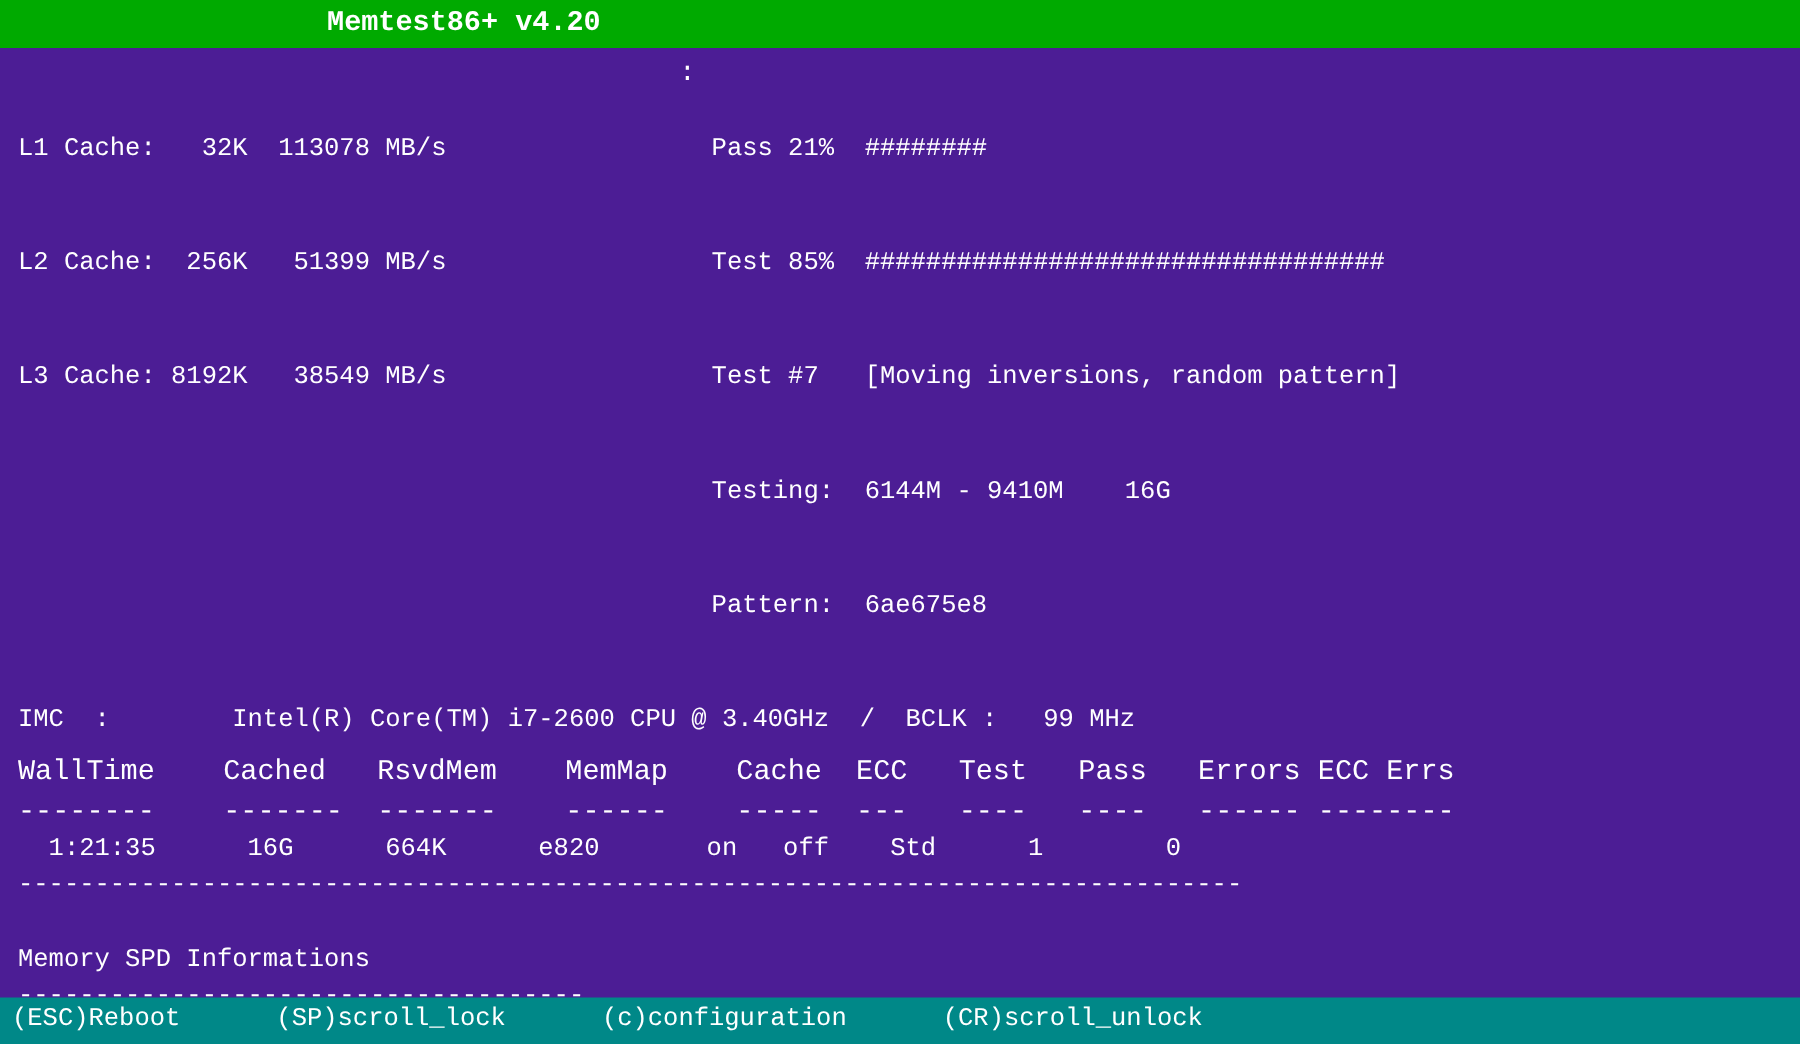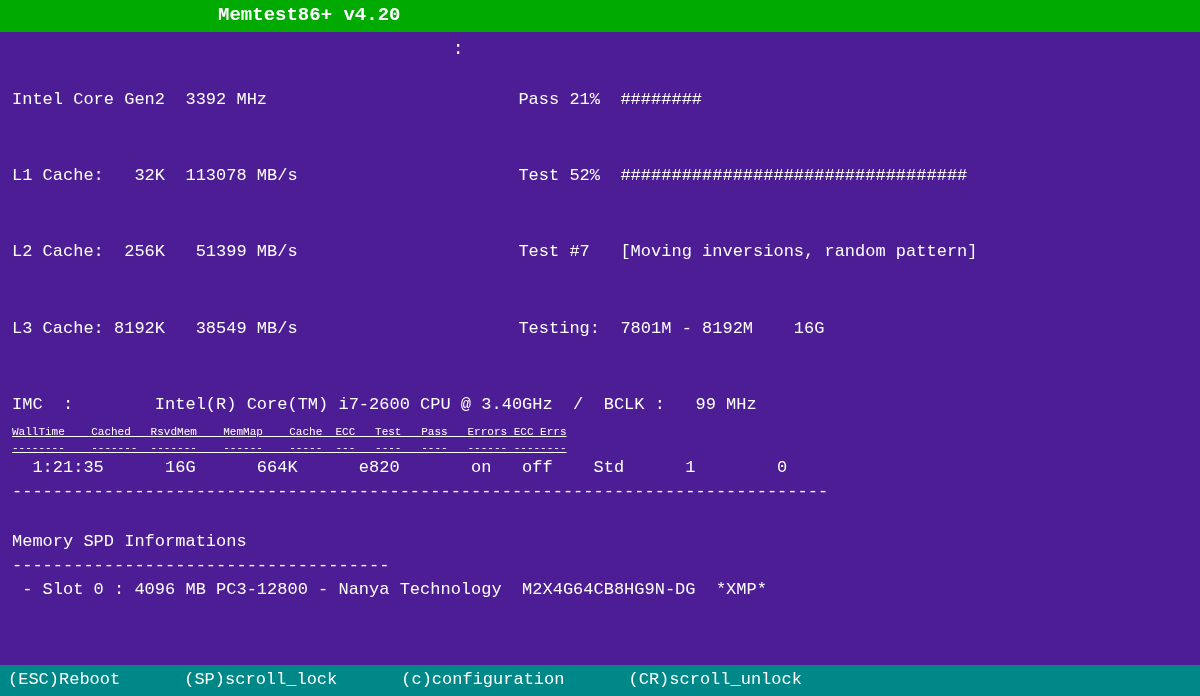--- a/index.html
+++ b/index.html
@@ -72,65 +72,63 @@
       display: flex;
       width: 100%;
     }
     .left-col {
       flex: 0 0 430px;
       white-space: pre;
     }
     .right-col {
       flex: 1;
       white-space: pre;
-      margin-left: 44px;
     }
     .sep {
       flex: 0 0 2px;
       color: #FFFFFF;
     }
     .table-section {
       margin-top: 8px;
     }
     .table-header-row {
       white-space: pre;
-      font-size: 11px;
+      font-size: 19px;
       line-height: 1.42;
-      text-decoration: underline;
     }
     .table-data-row {
       white-space: pre;
       font-size: 17px;
       line-height: 1.42;
     }
   </style>
 </head>
 <body>
 
 <div id="screen">
 
   <div class="title-bar">
     <span>Memtest86+ v4.20</span>
     &nbsp;&nbsp;&nbsp;&nbsp;&nbsp;&nbsp;&nbsp;&nbsp;&nbsp;&nbsp;&nbsp;&nbsp;&nbsp;&nbsp;&nbsp;&nbsp;&nbsp;&nbsp;&nbsp;&nbsp;&nbsp;&nbsp;&nbsp;&nbsp;&nbsp;&nbsp;&nbsp;&nbsp;&nbsp;&nbsp;&nbsp;&nbsp;&nbsp;&nbsp;&nbsp;&nbsp;&nbsp;&nbsp;&nbsp;&nbsp;&nbsp;&nbsp;&nbsp;&nbsp;&nbsp;&nbsp;&nbsp;&nbsp;&nbsp;&nbsp;
   </div>
 
   <div class="content">
     <div class="two-col">
       <div class="left-col">
-        <div class="row">Intel Core Gen2  3392 MHz</div>
         <div class="row">L1 Cache:   32K  113078 MB/s</div>
         <div class="row">L2 Cache:  256K   51399 MB/s</div>
         <div class="row">L3 Cache: 8192K   38549 MB/s</div>
       </div>
       <div class="sep">&nbsp;:&nbsp;</div>
       <div class="right-col">
         <div class="row">Pass 21%  ########</div>
-        <div class="row">Test 52%  ##################################</div>
+        <div class="row">Test 85%  ##################################</div>
         <div class="row">Test #7   [Moving inversions, random pattern]</div>
-        <div class="row">Testing:  7801M - 8192M    16G</div>
+        <div class="row">Testing:  6144M - 9410M    16G</div>
+        <div class="row">Pattern:  6ae675e8</div>
       </div>
     </div>
 
     <div class="row">IMC  :        Intel(R) Core(TM) i7-2600 CPU @ 3.40GHz  /  BCLK :   99 MHz</div>
 
     <div class="table-section">
       <div class="table-header-row">WallTime    Cached   RsvdMem    MemMap    Cache  ECC   Test   Pass   Errors ECC Errs</div>
       <div class="table-header-row">--------    -------  -------    ------    -----  ---   ----   ----   ------ --------</div>
       <div class="table-data-row">  1:21:35      16G      664K      e820       on   off    Std      1        0</div>
     </div>

